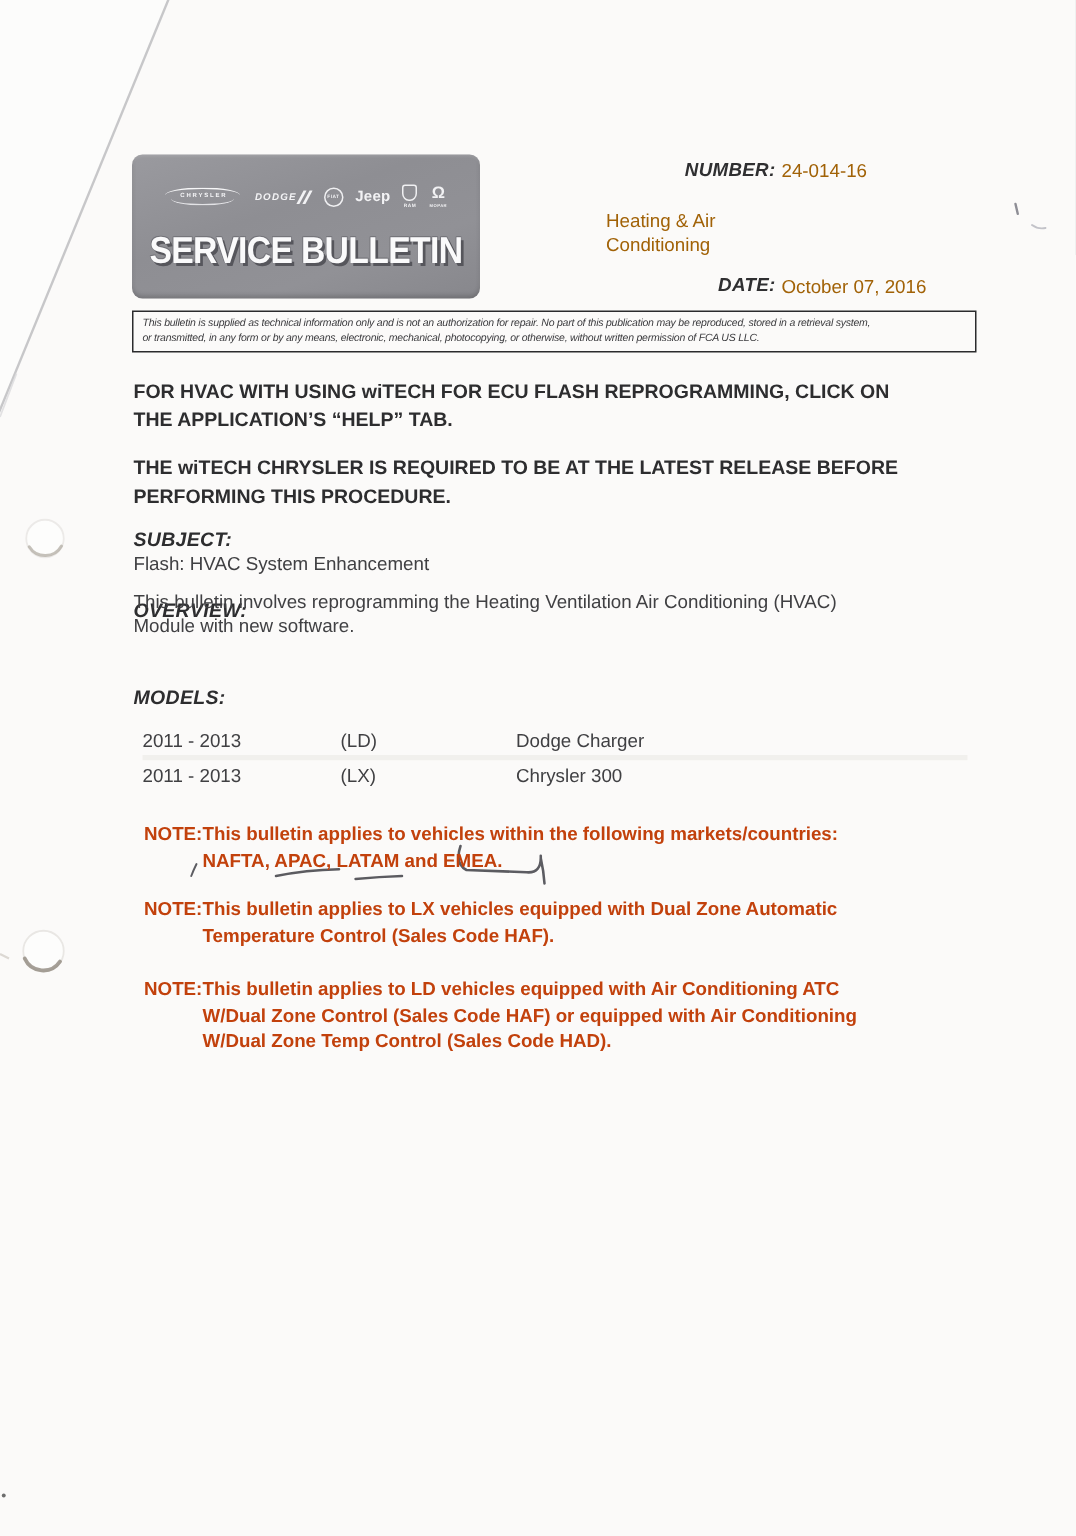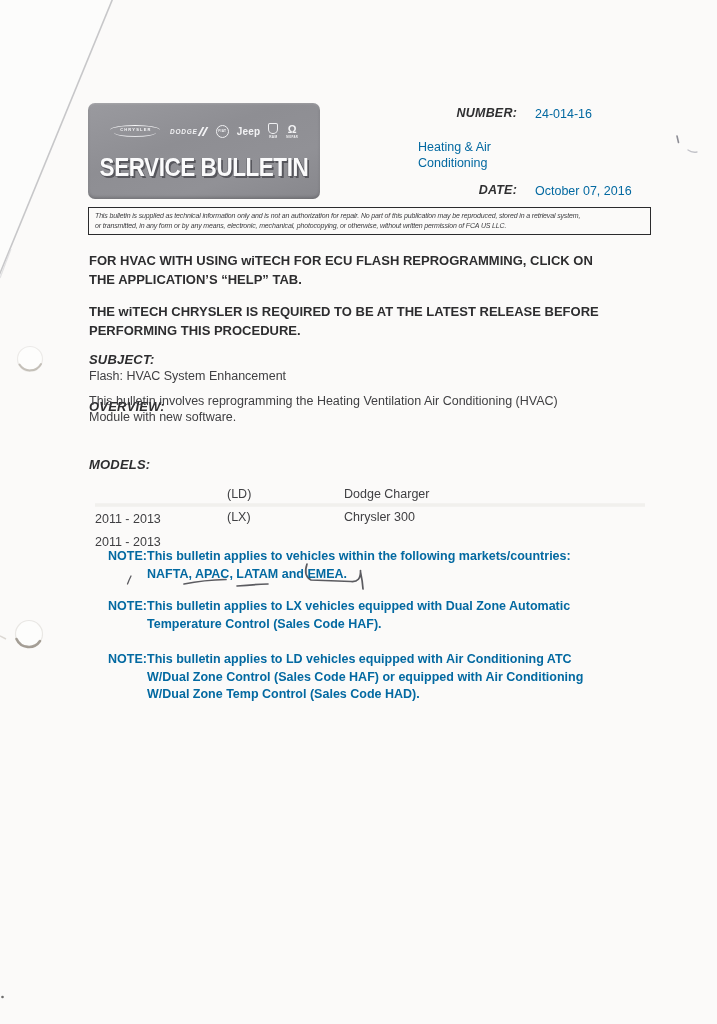--- a/index.html
+++ b/index.html
@@ -46,21 +46,21 @@
     text-shadow:2px 2px 0 #565镰6c;
     text-shadow:2px 2px 0 #56565c, -0.5px -0.5px 0 #74747a, 0.5px -0.5px 0 #74747a, -0.5px 0.5px 0 #74747a;
   }
 
   
   .hdr-fields{position:absolute;left:400px;top:106px;width:270px;}
   .hdr-row{display:flex;}
   .hdr-row.r1{margin-bottom:16px;}
   .hdr-row.r2{margin-bottom:11px;}
   .hdr-label{width:117px;text-align:right;font-weight:bold;font-style:italic;font-size:12.5px;color:#2f2f31;line-height:15.5px;letter-spacing:.2px;}
-  .hdr-value{margin-left:18px;width:130px;font-size:12.5px;color:#0369a1;line-height:16.5px;white-space:pre-line;}
+  .hdr-value{margin-left:4px;width:130px;font-size:12.5px;color:#a16207;line-height:16.5px;white-space:pre-line;}
 
   
   .disclaimer{
     position:absolute;left:88px;top:207px;width:551px;
     border:1.5px solid #2b2b2d;padding:3px 4px 3px 6px;
     font-size:7px;font-style:italic;letter-spacing:-.15px;
     color:#3c3c3f;line-height:10px;white-space:pre-line;
   }
 
   
@@ -68,24 +68,24 @@
   .para.p1{top:251px;}
   .para.p2{top:302px;}
   .sec-head{position:absolute;left:89px;font-weight:bold;font-style:italic;font-size:13px;color:#2d2d2f;letter-spacing:.2px;}
   .sec-text{position:absolute;left:89px;width:556px;font-size:12.5px;color:#404043;line-height:15.5px;white-space:pre-line;}
   .subject-h{top:352px;} .subject-t{top:369px;}
   .overview-h{top:399px;} .overview-t{top:394px;}
   .models-h{top:457px;}
   .model-row{position:absolute;left:95px;display:flex;font-size:12.5px;color:#404043;}
   .model-row.m1{top:487px;}
   .model-row.m2{top:510px;}
-  .m-years{width:100px;margin-top:25px;} .m-code{width:117px;margin-left:32px;}
-
-  
-  .note{position:absolute;left:96px;display:flex;font-weight:bold;font-size:12.5px;line-height:17.5px;color:#0369a1;margin-left:12px;}
+  .m-years{width:100px;} .m-code{width:117px;margin-left:32px;}
+
+  
+  .note{position:absolute;left:96px;display:flex;font-weight:bold;font-size:12.5px;line-height:17.5px;color:#c2410c;}
   .note.n1{top:548px;}
   .note.n2{top:598px;}
   .note.n3{top:651px;}
   .note-label{width:39px;flex-shrink:0;}
   .note-body{width:505px;white-space:pre-line;}
 </style>
 </head>
 <body>
 
 <div class="page">

